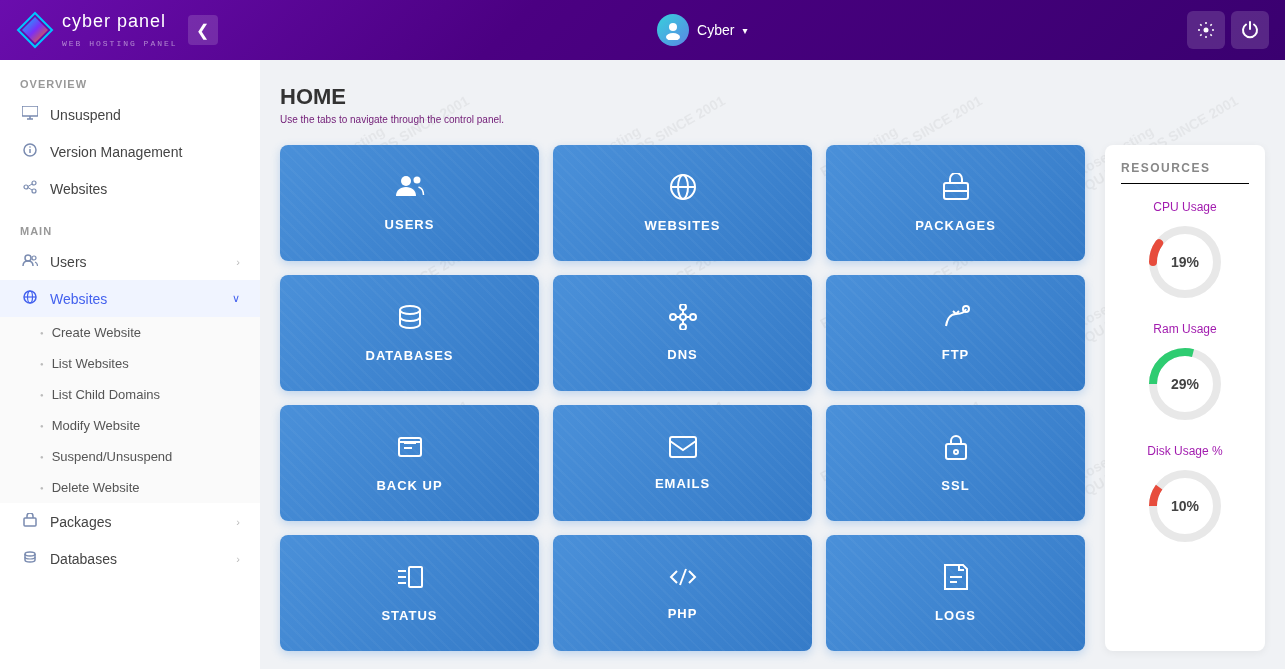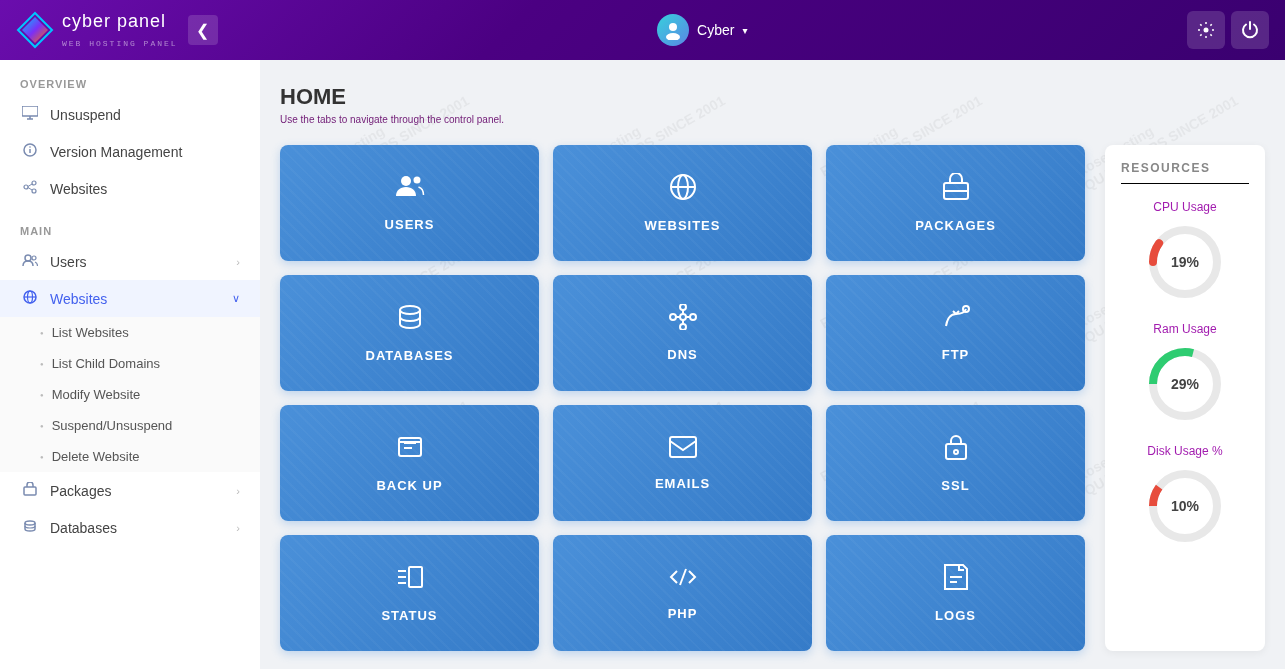--- a/index.html
+++ b/index.html
@@ -295,20 +295,23 @@
             <circle cx="7" cy="7" r="6" fill="none" stroke="#4361ee" stroke-width="1.5"></circle>
             <ellipse cx="7" cy="7" rx="2.5" ry="6" fill="none" stroke="#4361ee" stroke-width="1.2"></ellipse>
             <line x1="1" y1="7" x2="13" y2="7" stroke="#4361ee" stroke-width="1.2"></line>
           </svg>
       </span>
       <span class="item-label">Websites</span>
       <span class="item-arrow">∨</span>
     </div>
     <div class="sidebar-subitems">
       <div class="sidebar-subitem">
+        <span>Create Website</span>
+      </div>
+      <div class="sidebar-subitem">
         <span>List Websites</span>
       </div>
       <div class="sidebar-subitem">
         <span>List Child Domains</span>
       </div>
       <div class="sidebar-subitem">
         <span>Modify Website</span>
       </div>
       <div class="sidebar-subitem">
         <span>Suspend/Unsuspend</span>

